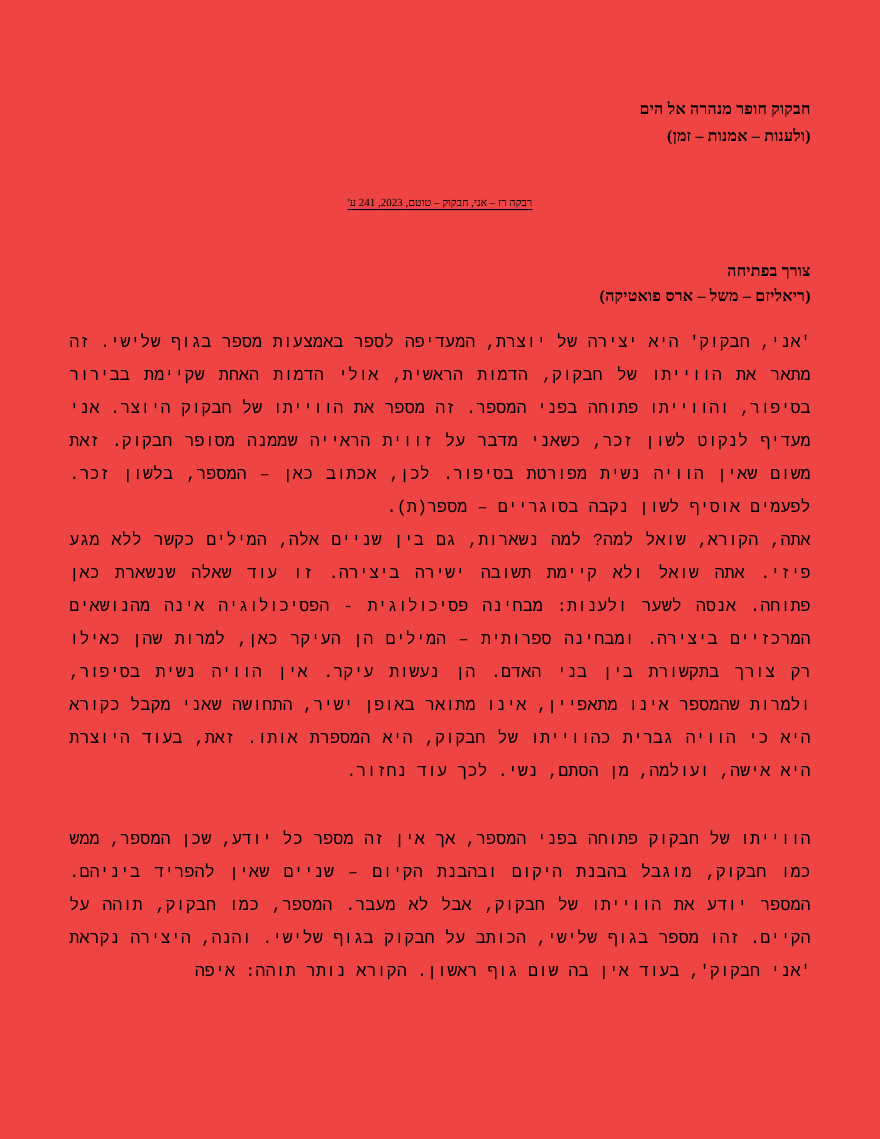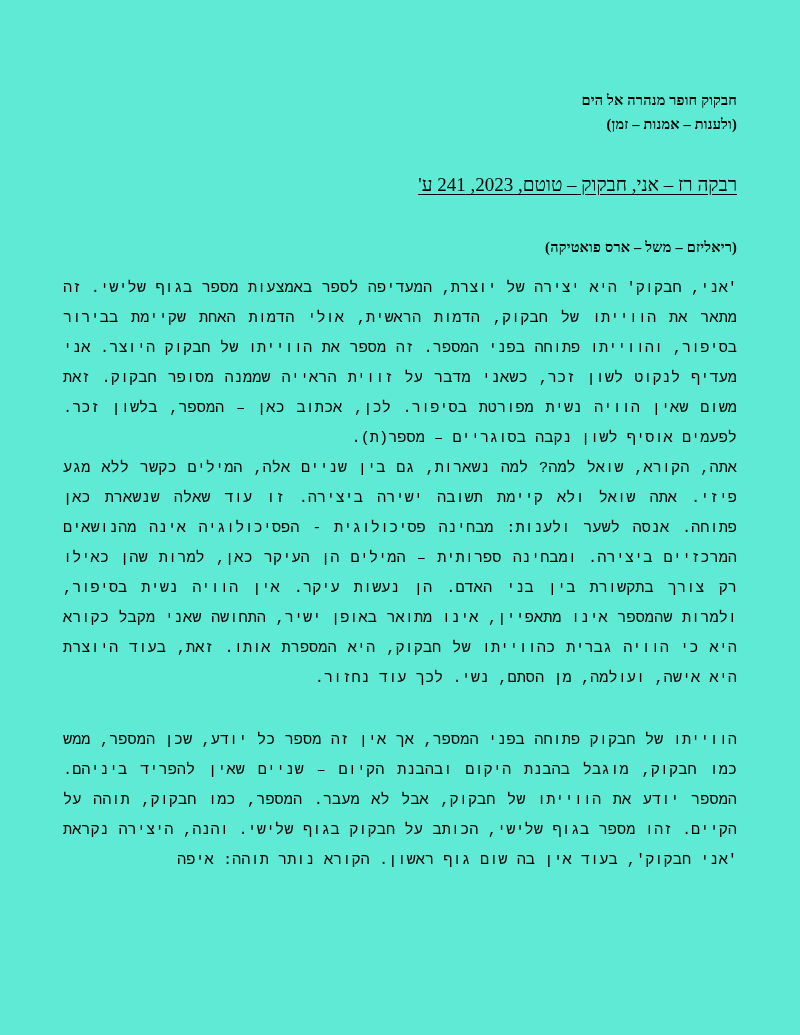--- a/index.html
+++ b/index.html
@@ -6,21 +6,21 @@
   html, body {
     margin: 0;
     padding: 0;
     background: #ffffff;
   }
   .page {
     position: relative;
     width: 800px;
     height: 1035px;
     margin: 0 auto;
-    background: #5eead4;
+    background: #ef4444;
     overflow: hidden;
     font-family: "Liberation Serif", "DejaVu Serif", serif;
     color: #000000;
     direction: rtl;
     text-align: right;
   }
   .content {
     position: absolute;
     right: 63px;
     left: 63px;
@@ -36,22 +36,22 @@
     letter-spacing: 0.2px;
   }
   .title-block .title-line {
     display: block;
     white-space: nowrap;
   }
 
   
   .citation-block {
     margin-top: 38px;
-    text-align: right;
-    font-size: 19px;
+    text-align: center;
+    font-size: 10px;
     line-height: 22px;
   }
   .citation-text {
     text-decoration: underline;
     text-underline-offset: 3px;
     white-space: nowrap;
   }
 
   
   .section-heading {
@@ -95,20 +95,21 @@
     <div class="title-block">
       <span class="title-line">חבקוק חופר מנהרה אל הים</span>
       <span class="title-line">(ולענות – אמנות – זמן)</span>
     </div>
 
     <div class="citation-block">
       <span class="citation-text">רבקה רז – אני, חבקוק – טוטם, 2023, 241 ע'</span>
     </div>
 
     <div class="section-heading">
+      <span class="heading-line">צורך בפתיחה</span>
       <span class="heading-line">(ריאליזם – משל – ארס פואטיקה)</span>
     </div>
 
     <div class="body-text">
       <p>'אני, חבקוק' היא יצירה של יוצרת, המעדיפה לספר באמצעות מספר בגוף שלישי.  זה מתאר את הווייתו של חבקוק, הדמות הראשית, אולי הדמות האחת שקיימת בבירור בסיפור, והווייתו פתוחה בפני המספר. זה  מספר את הווייתו של חבקוק היוצר. אני מעדיף לנקוט לשון זכר,  כשאני מדבר על זווית הראייה שממנה מסופר חבקוק. זאת משום שאין הוויה נשית מפורטת בסיפור. לכן, אכתוב כאן – המספר,  בלשון זכר. לפעמים אוסיף לשון נקבה בסוגריים – מספר(ת).</p>
       <p>אתה, הקורא, שואל למה? למה נשארות, גם בין שניים אלה, המילים כקשר ללא מגע פיזי. אתה שואל ולא קיימת תשובה ישירה ביצירה. זו עוד שאלה שנשארת כאן פתוחה. אנסה לשער ולענות:  מבחינה פסיכולוגית - הפסיכולוגיה אינה מהנושאים המרכזיים ביצירה. ומבחינה ספרותית – המילים הן העיקר כאן, למרות שהן כאילו רק צורך בתקשורת בין בני האדם. הן נעשות עיקר. אין הוויה נשית בסיפור, ולמרות שהמספר אינו מתאפיין, אינו מתואר באופן ישיר,  התחושה שאני מקבל כקורא היא כי הוויה גברית כהווייתו של חבקוק, היא המספרת אותו. זאת, בעוד היוצרת היא אישה, ועולמה, מן הסתם, נשי. לכך עוד נחזור.</p>
       <p class="gap-before">הווייתו של חבקוק פתוחה בפני המספר, אך אין זה מספר כל יודע, שכן המספר, ממש כמו חבקוק, מוגבל בהבנת היקום ובהבנת הקיום – שניים שאין להפריד ביניהם. המספר יודע את הווייתו של חבקוק, אבל לא מעבר. המספר, כמו חבקוק, תוהה על הקיים. זהו מספר בגוף שלישי,  הכותב על חבקוק בגוף שלישי. והנה, היצירה נקראת 'אני חבקוק', בעוד אין בה שום גוף ראשון. הקורא נותר תוהה: איפה</p>
     </div>
 
   </div>

